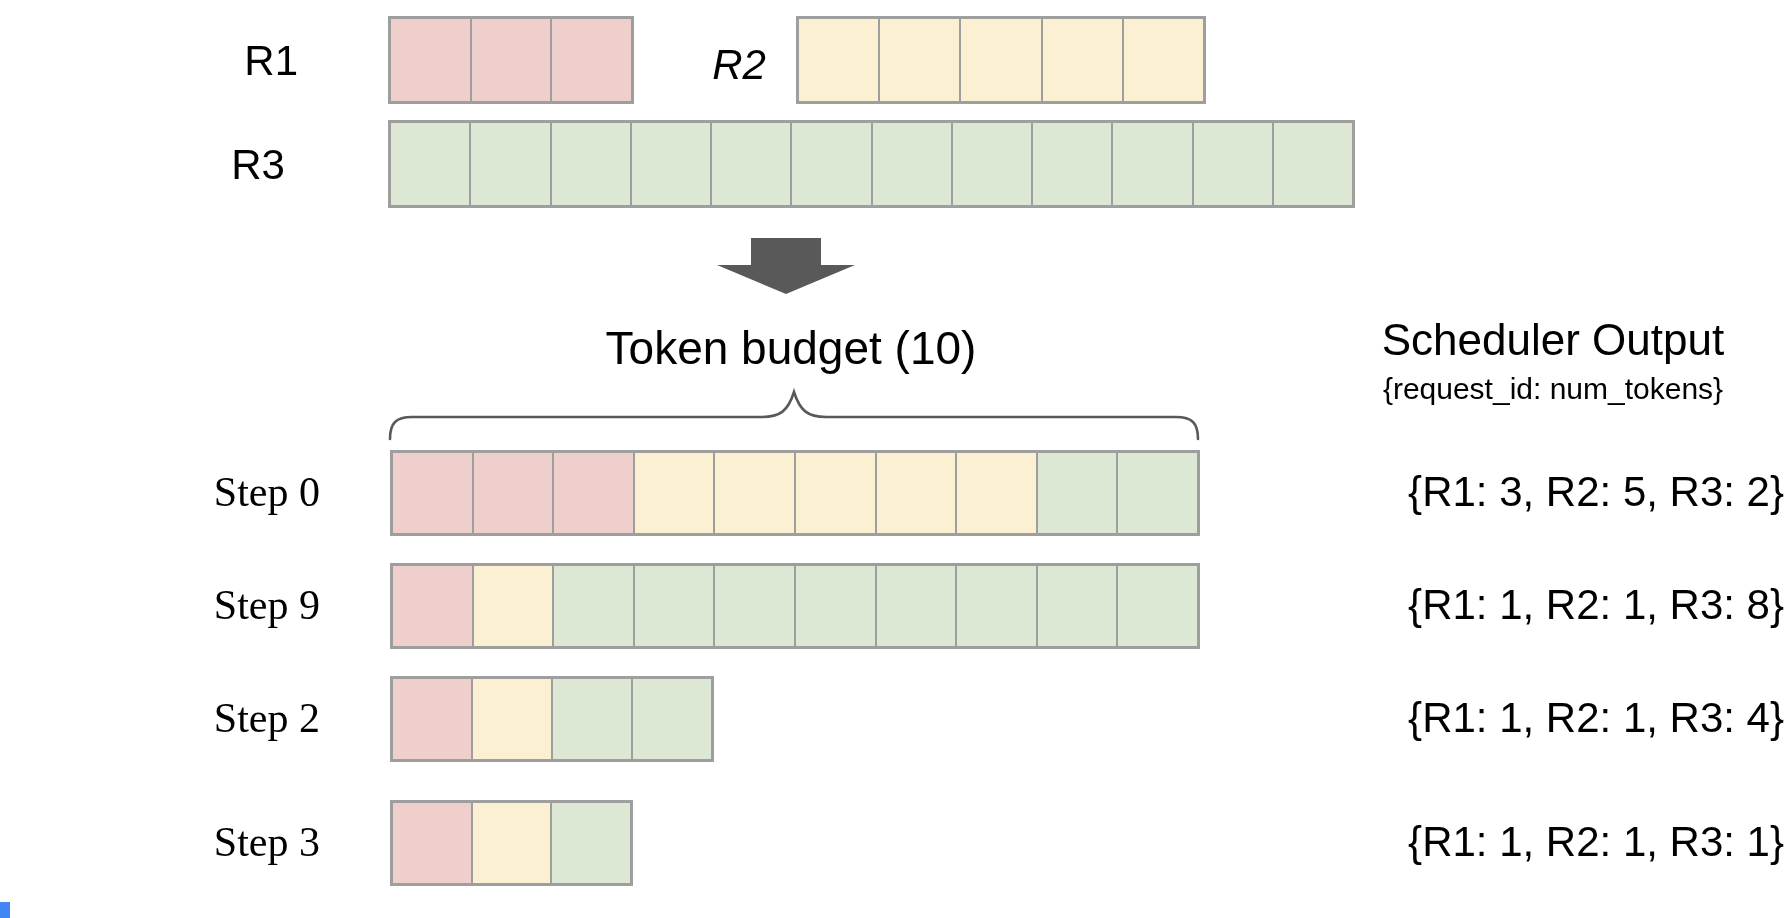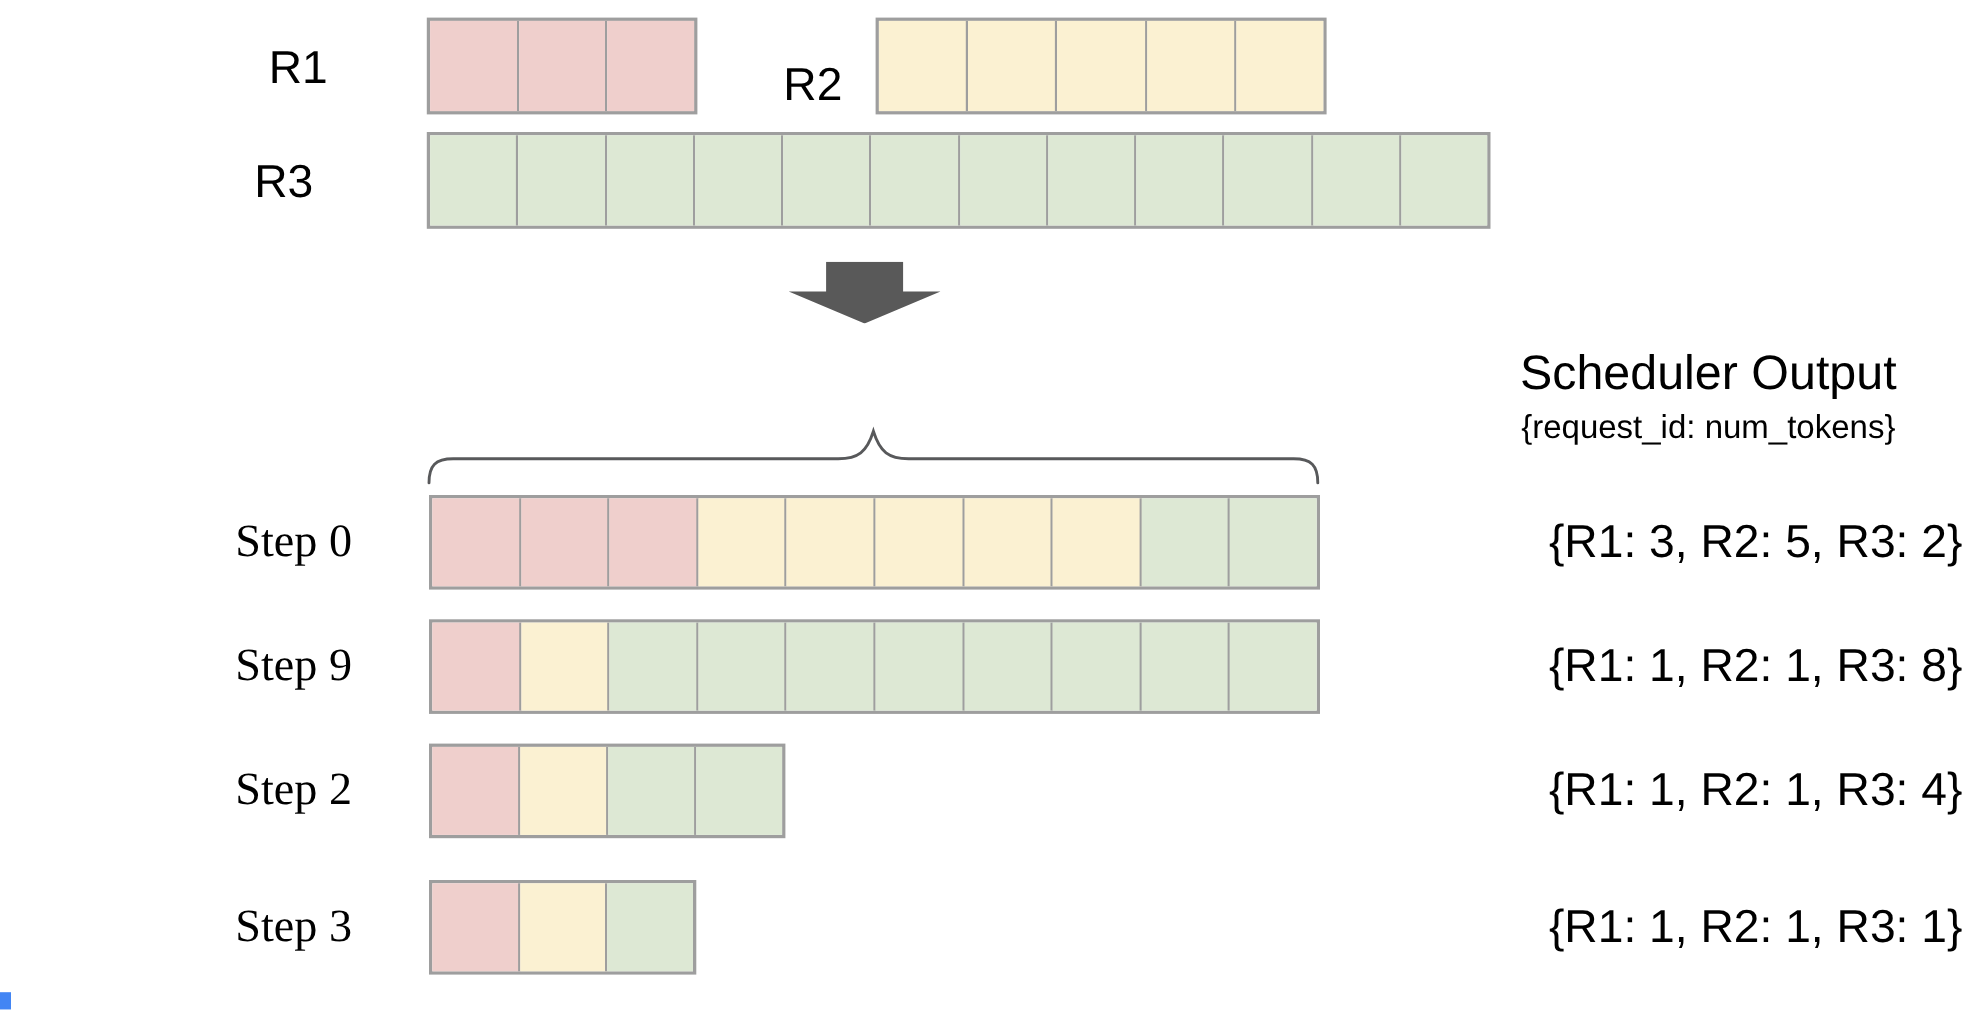--- a/index.html
+++ b/index.html
@@ -9,21 +9,21 @@
   .lbl{white-space:nowrap;}
 
   
   .strip{display:flex;border:3px solid #9e9e9e;}
   .cell{flex:1 1 0;border-right:2px solid #9e9e9e;}
   .cell:last-child{border-right:none;}
 
   
   .prompts-label{left:16px;top:96px;width:195px;font-size:44px;line-height:54px;}
   .r1-label{left:218px;top:36px;width:80px;text-align:right;font-size:42px;line-height:50px;}
-  .r2-label{left:694px;top:52px;width:90px;text-align:center;font-size:42px;line-height:50px;}
+  .r2-label{left:694px;top:40px;width:90px;text-align:center;font-size:42px;line-height:50px;font-style:italic;}
   .r3-label{left:218px;top:140px;width:80px;text-align:center;font-size:42px;line-height:50px;}
   .strip-r1{left:388px;top:16px;width:246px;height:88px;}
   .strip-r2{left:796px;top:16px;width:410px;height:88px;}
   .strip-r3{left:388px;top:120px;width:967px;height:88px;}
 
   
   .arrow{left:717px;top:238px;width:138px;height:56px;}
   .token-budget{left:441px;top:320px;width:700px;text-align:center;font-size:46px;line-height:56px;}
   .brace{left:386px;top:386px;width:816px;height:56px;}
 
@@ -79,20 +79,21 @@
       <div class="cell" style="background: rgb(221, 232, 212);"></div>
       <div class="cell" style="background: rgb(221, 232, 212);"></div>
     </div>
 
   <div class="abs arrow">
     <svg width="138" height="56" viewBox="0 0 138 56" xmlns="http://www.w3.org/2000/svg">
       <polygon points="34,0 104,0 104,27 138,27 69,56 0,27 34,27" fill="#595959"></polygon>
     </svg>
   </div>
 
+  <div class="abs lbl token-budget">Token budget (10)</div>
   <div class="abs brace">
     <svg width="816" height="56" viewBox="0 0 816 56" xmlns="http://www.w3.org/2000/svg">
       <path d="M 4 53 C 4 37 10 31 26 31 L 376 31 C 394 31 402 25 408 6 C 414 25 422 31 440 31 L 790 31 C 806 31 812 37 812 53" fill="none" stroke="#58595b" stroke-width="2.6" stroke-linecap="round"></path>
     </svg>
   </div>
 
   <div class="abs lbl sched-title">Scheduler Output</div>
   <div class="abs lbl sched-sub">{request_id: num_tokens}</div>
 
   <div class="abs lbl step-label step0-text">Step 0</div>

